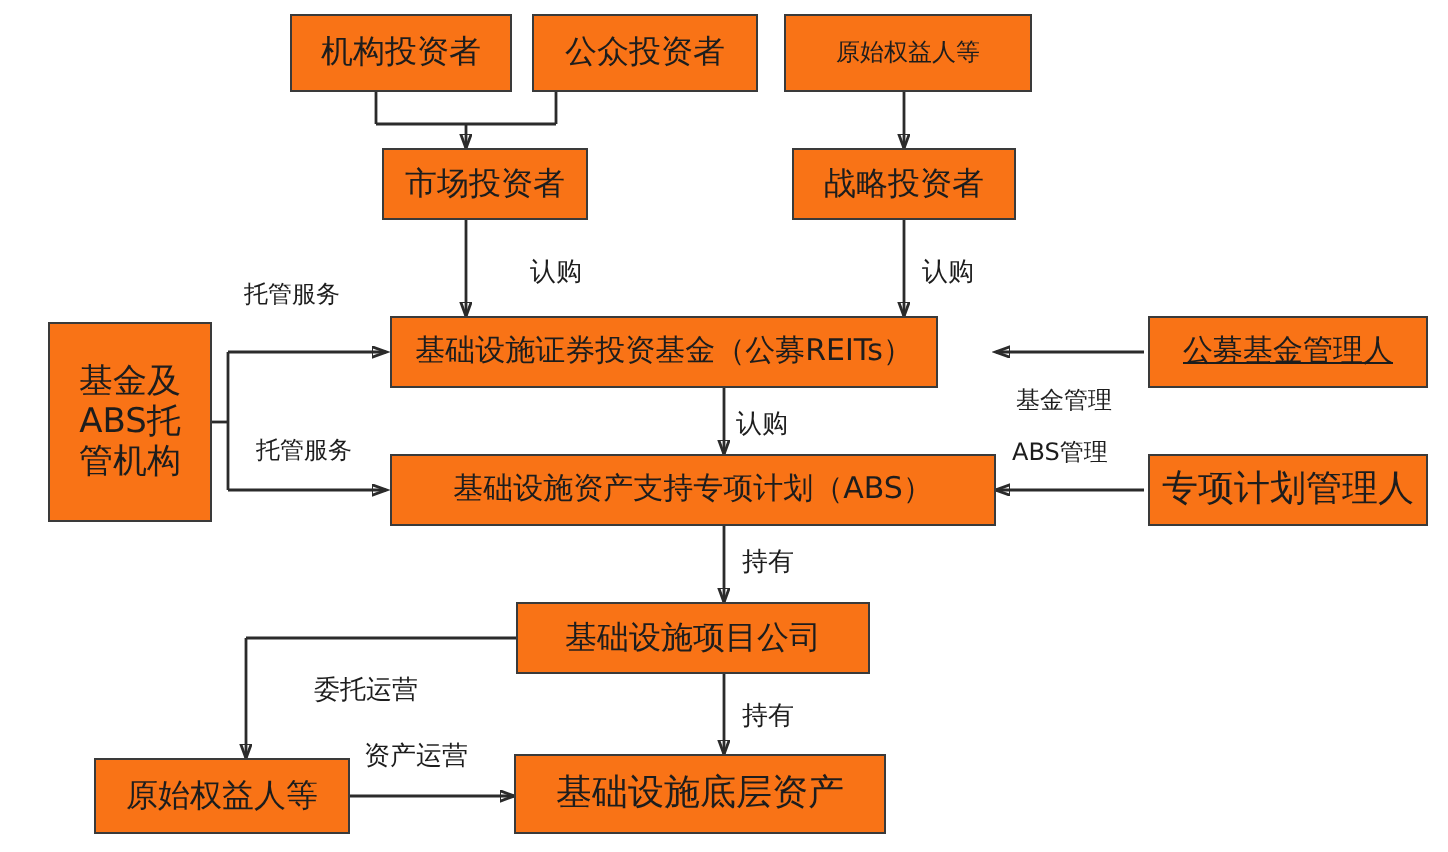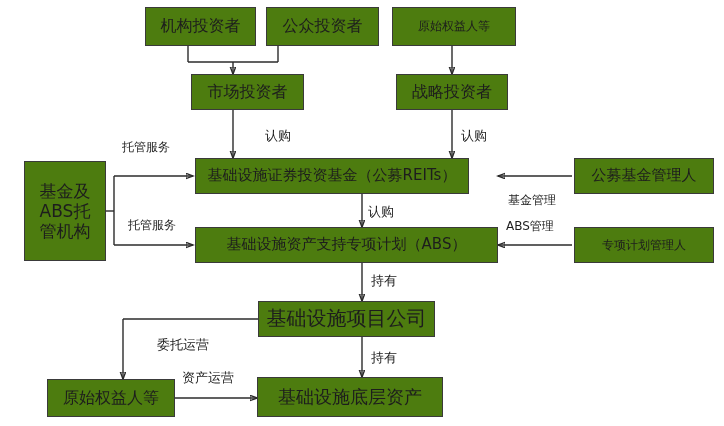--- a/index.html
+++ b/index.html
@@ -12,21 +12,21 @@
     width: 724px;
     height: 426px;
     background: #ffffff;
     font-family: "DejaVu Sans", "Liberation Sans", sans-serif;
     overflow: hidden;
   }
   .node {
     position: absolute;
     box-sizing: border-box;
     border: 1px solid #3a3a3a;
-    background: #4d7c0f;
+    background: #f97316;
     display: flex;
     align-items: center;
     justify-content: center;
     text-align: center;
     color: #1d1d1d;
     line-height: 1.18;
     z-index: 3;
     white-space: pre-line;
   }
   .edge-label {
@@ -95,37 +95,37 @@
 
     <line x1="175" y1="398" x2="257" y2="398" marker-end="url(#arrow)"></line>
   </svg>
 
   <div class="node" style="left:145px; top:7px; width:111px; height:39px; font-size:16px;">机构投资者</div>
 
   <div class="node" style="left:266px; top:7px; width:113px; height:39px; font-size:16px;">公众投资者</div>
 
   <div class="node" style="left:392px; top:7px; width:124px; height:39px; font-size:12px;">原始权益人等</div>
 
-  <div class="node" style="left:191px; top:74px; width:113px; height:36px; font-size:16px;">市场投资者</div>
+  <div class="node" style="left:191px; top:74px; width:103px; height:36px; font-size:16px;">市场投资者</div>
 
   <div class="node" style="left:396px; top:74px; width:112px; height:36px; font-size:16px;">战略投资者</div>
 
   <div class="node" style="left:24px; top:161px; width:82px; height:100px; font-size:17px;">基金及
 ABS托
 管机构</div>
 
   <div class="node" style="left:195px; top:158px; width:274px; height:36px; font-size:15px;">基础设施证券投资基金（公募REITs）</div>
 
-  <div class="node" style="left:574px; top:158px; width:140px; height:36px; font-size:15px;">公募基金管理人</div>
+  <div class="node" style="left:574px; top:158px; width:140px; height:36px; font-size:15px;text-decoration:underline;">公募基金管理人</div>
 
   <div class="node" style="left:195px; top:227px; width:303px; height:36px; font-size:15px;">基础设施资产支持专项计划（ABS）</div>
 
-  <div class="node" style="left:574px; top:227px; width:140px; height:36px; font-size:12px;">专项计划管理人</div>
+  <div class="node" style="left:574px; top:227px; width:140px; height:36px; font-size:18px;">专项计划管理人</div>
 
-  <div class="node" style="left:258px; top:301px; width:177px; height:36px; font-size:20px;">基础设施项目公司</div>
+  <div class="node" style="left:258px; top:301px; width:177px; height:36px; font-size:16px;">基础设施项目公司</div>
 
   <div class="node" style="left:47px; top:379px; width:128px; height:38px; font-size:16px;">原始权益人等</div>
 
   <div class="node" style="left:257px; top:377px; width:186px; height:40px; font-size:18px;">基础设施底层资产</div>
 
   <div class="edge-label" style="left:265px; top:127px; font-size:13px;">认购</div>
 
   <div class="edge-label" style="left:461px; top:127px; font-size:13px;">认购</div>
 
   <div class="edge-label" style="left:122px; top:139px; font-size:12px;">托管服务</div>

